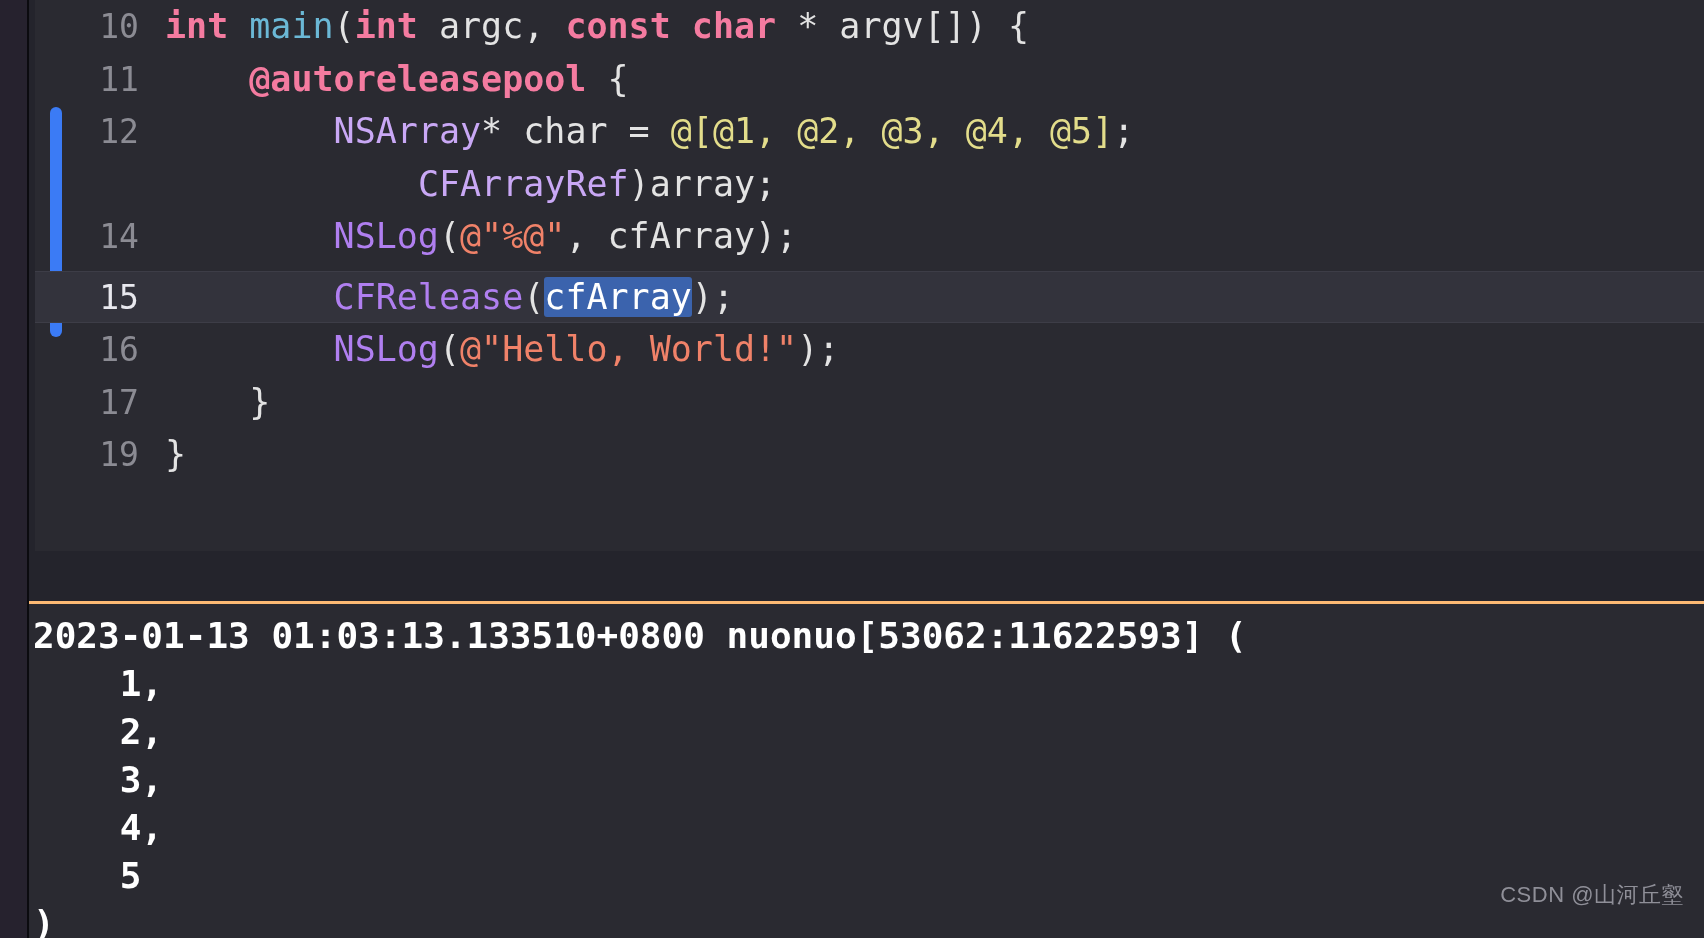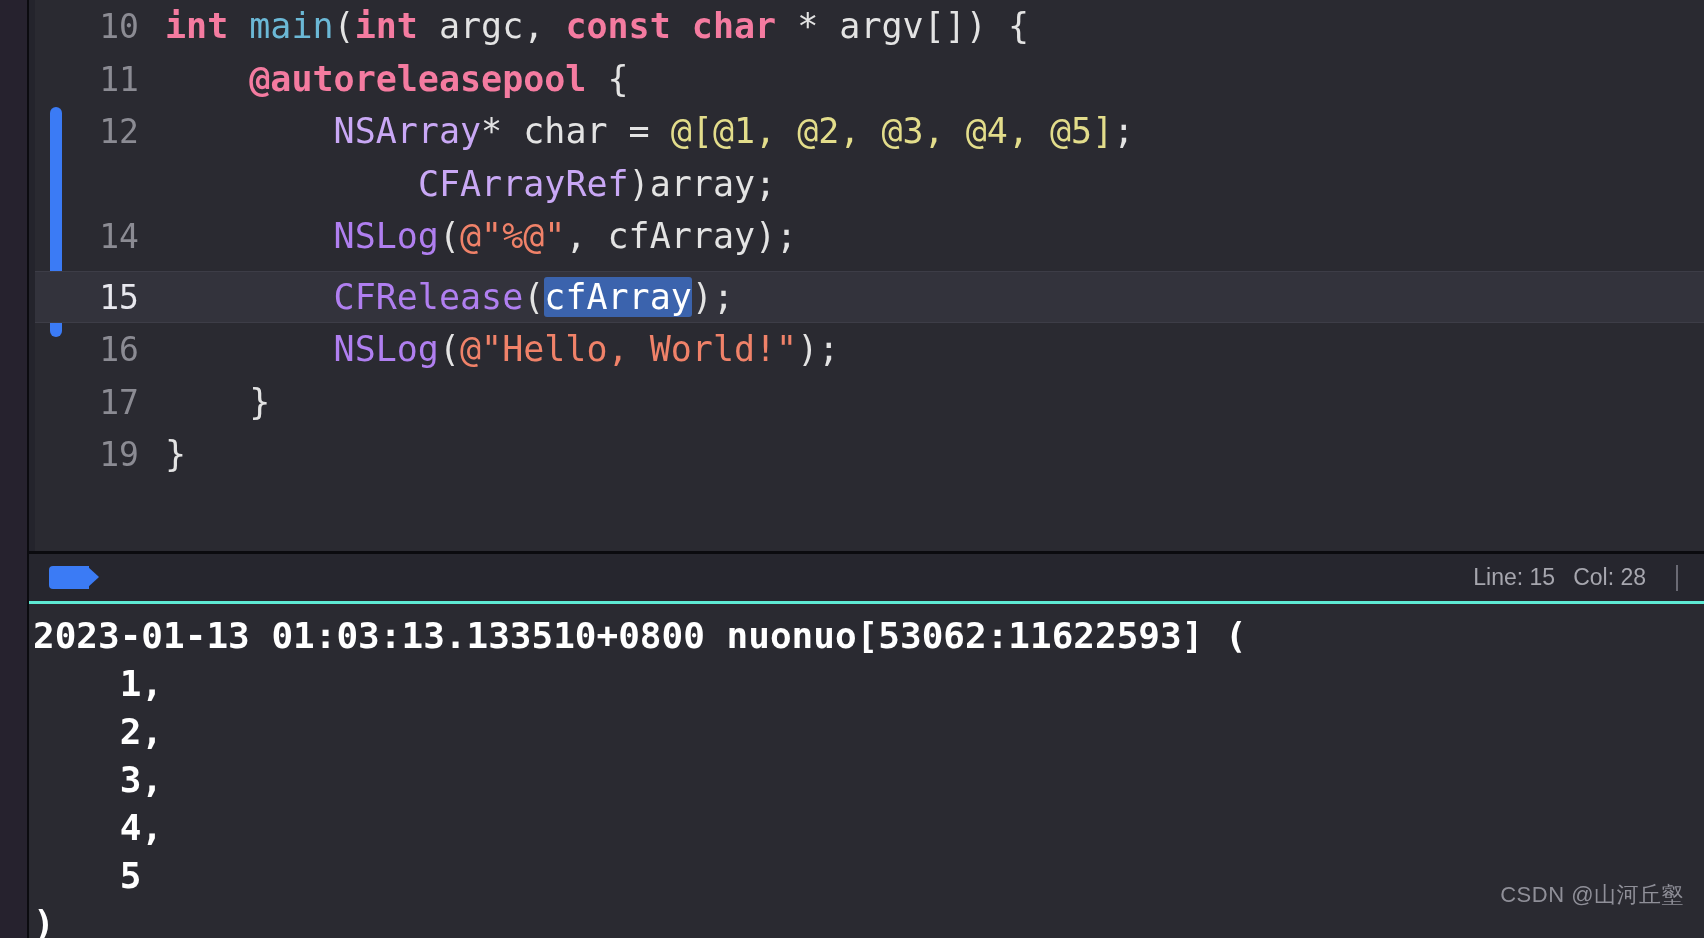--- a/index.html
+++ b/index.html
@@ -134,21 +134,21 @@
   }
 
   
   .console {
     position: absolute;
     left: 29px;
     top: 601px;
     width: 1675px;
     height: 337px;
     background: #2a2a31;
-    border-top: 3px solid #5eead4;
+    border-top: 3px solid #fdba74;
     padding: 8px 0 0 0;
     overflow: hidden;
   }
   .console-line {
     white-space: pre;
     color: #ffffff;
     font-size: 36px;
     line-height: 48px;
     font-weight: bold;
     padding-left: 4px;
@@ -181,28 +181,20 @@
         <div class="code-line"><span class="lineno">12</span><span class="code-text"><span class="plain">        </span><span class="type">NSArray</span><span class="plain">* char = </span><span class="num">@[@1, @2, @3, @4, @5]</span><span class="plain">;</span></span></div>
         <div class="code-line"><span class="lineno"></span><span class="code-text"><span class="plain">            </span><span class="type">CFArrayRef</span><span class="plain">)array;</span></span></div>
         <div class="code-line"><span class="lineno">14</span><span class="code-text"><span class="plain">        </span><span class="call">NSLog</span><span class="plain">(</span><span class="str">@"%@"</span><span class="plain">, cfArray);</span></span></div>
         <div class="code-line current"><span class="lineno">15</span><span class="code-text"><span class="plain">        </span><span class="call">CFRelease</span><span class="plain">(</span><span class="sel">cfArray</span><span class="plain">);</span></span></div>
         <div class="code-line"><span class="lineno">16</span><span class="code-text"><span class="plain">        </span><span class="call">NSLog</span><span class="plain">(</span><span class="str">@"Hello, World!"</span><span class="plain">);</span></span></div>
         <div class="code-line"><span class="lineno">17</span><span class="code-text"><span class="plain">    }</span></span></div>
         <div class="code-line"><span class="lineno">19</span><span class="code-text"><span class="plain">}</span></span></div>
       </div>
   </div>
 
-  <div class="statusbar">
-    <div class="blue-tag"></div>
-    <div class="status-right">
-      <span>Line: 15</span>
-      <span>Col: 28</span>
-      <span class="status-caret"></span>
-    </div>
-  </div>
 
   <div class="console">
     <div id="console-lines">
         <div class="console-line">2023-01-13 01:03:13.133510+0800 nuonuo[53062:11622593] (</div>
         <div class="console-line">    1,</div>
         <div class="console-line">    2,</div>
         <div class="console-line">    3,</div>
         <div class="console-line">    4,</div>
         <div class="console-line">    5</div>
         <div class="console-line">)</div>

